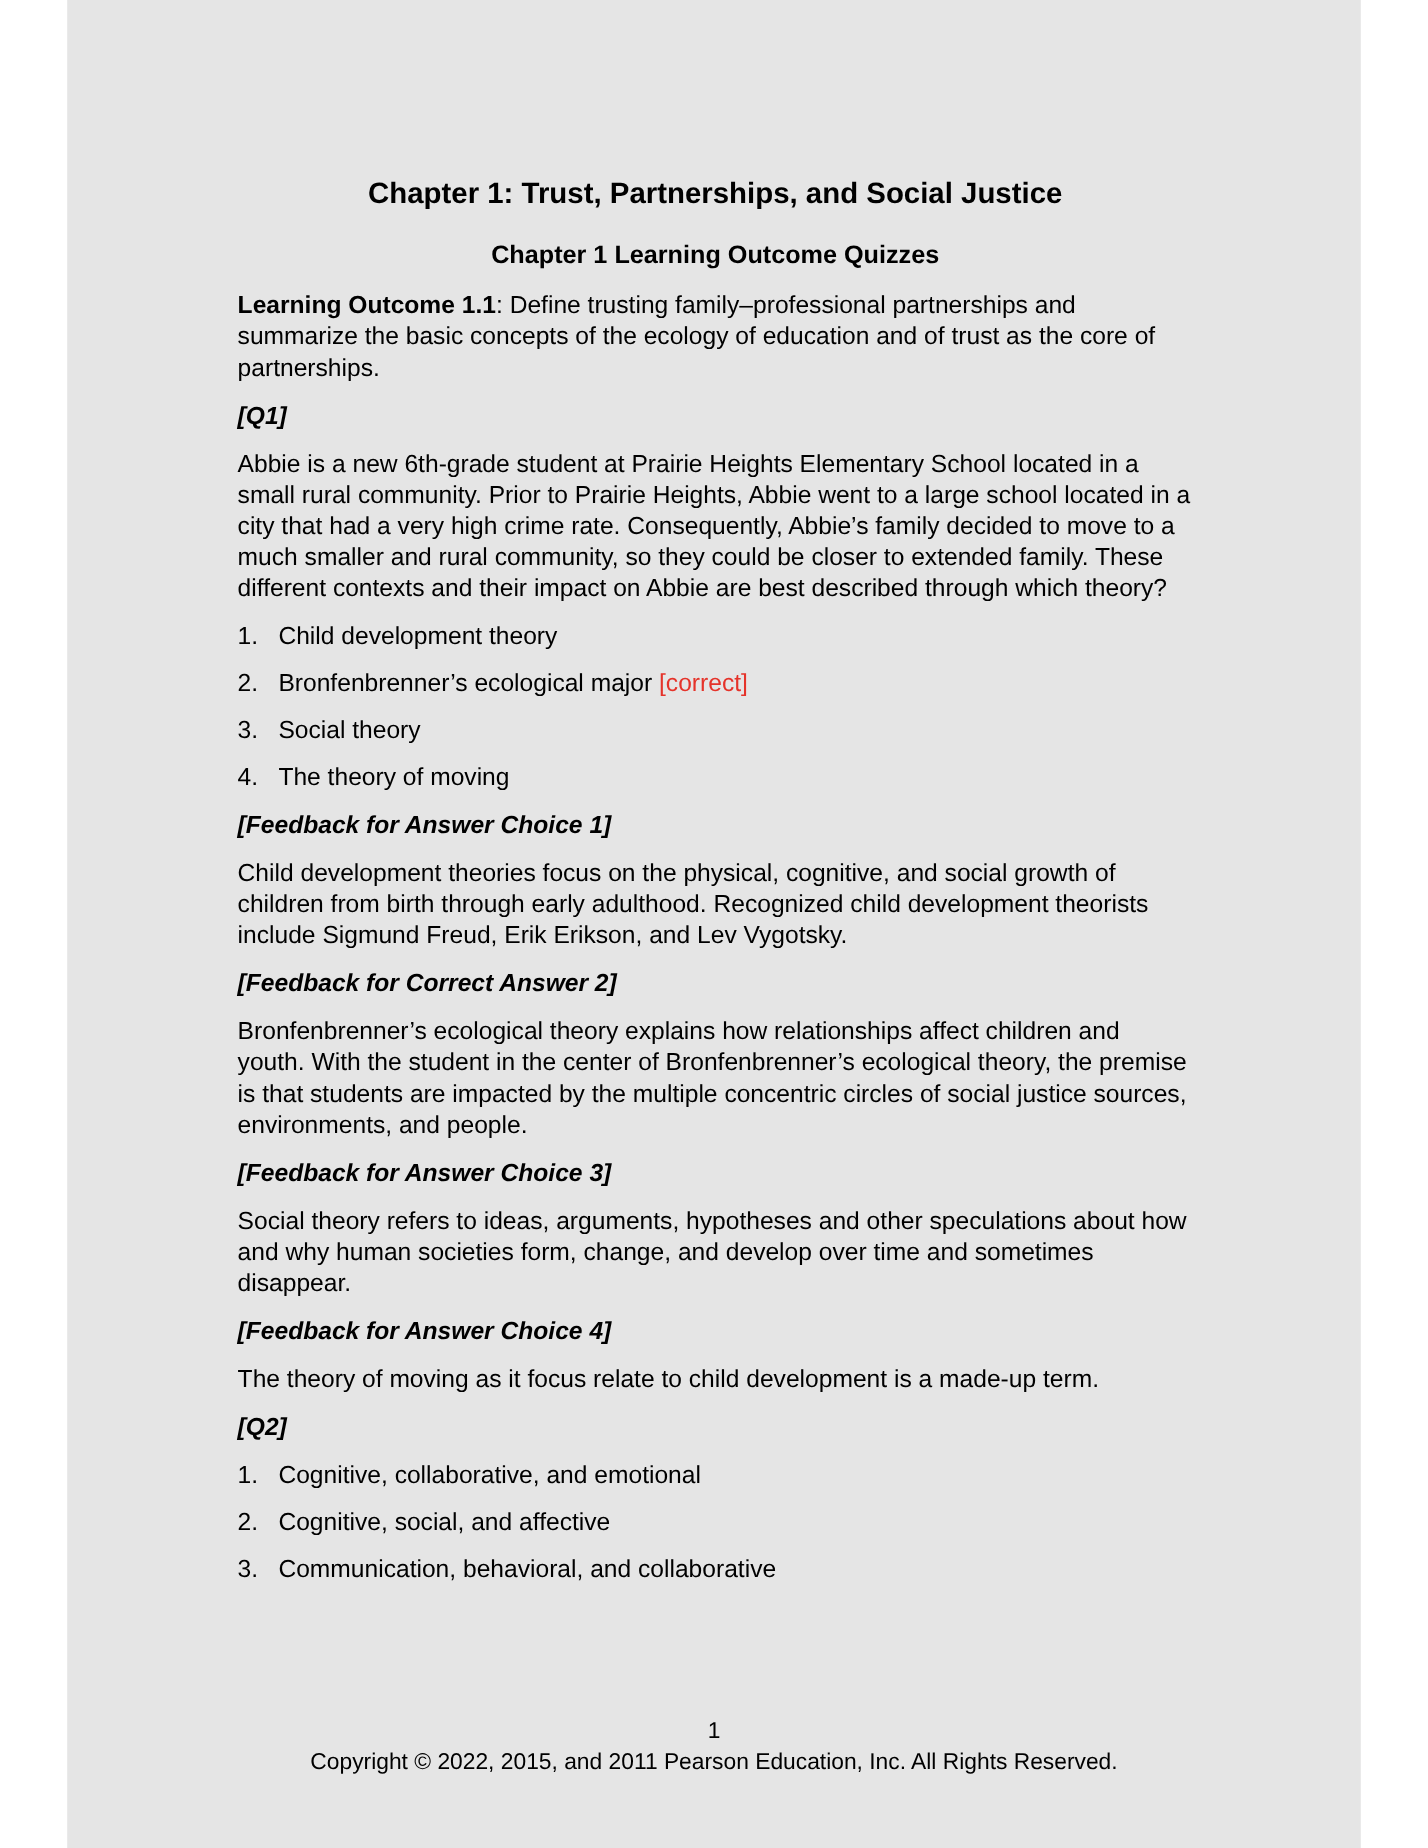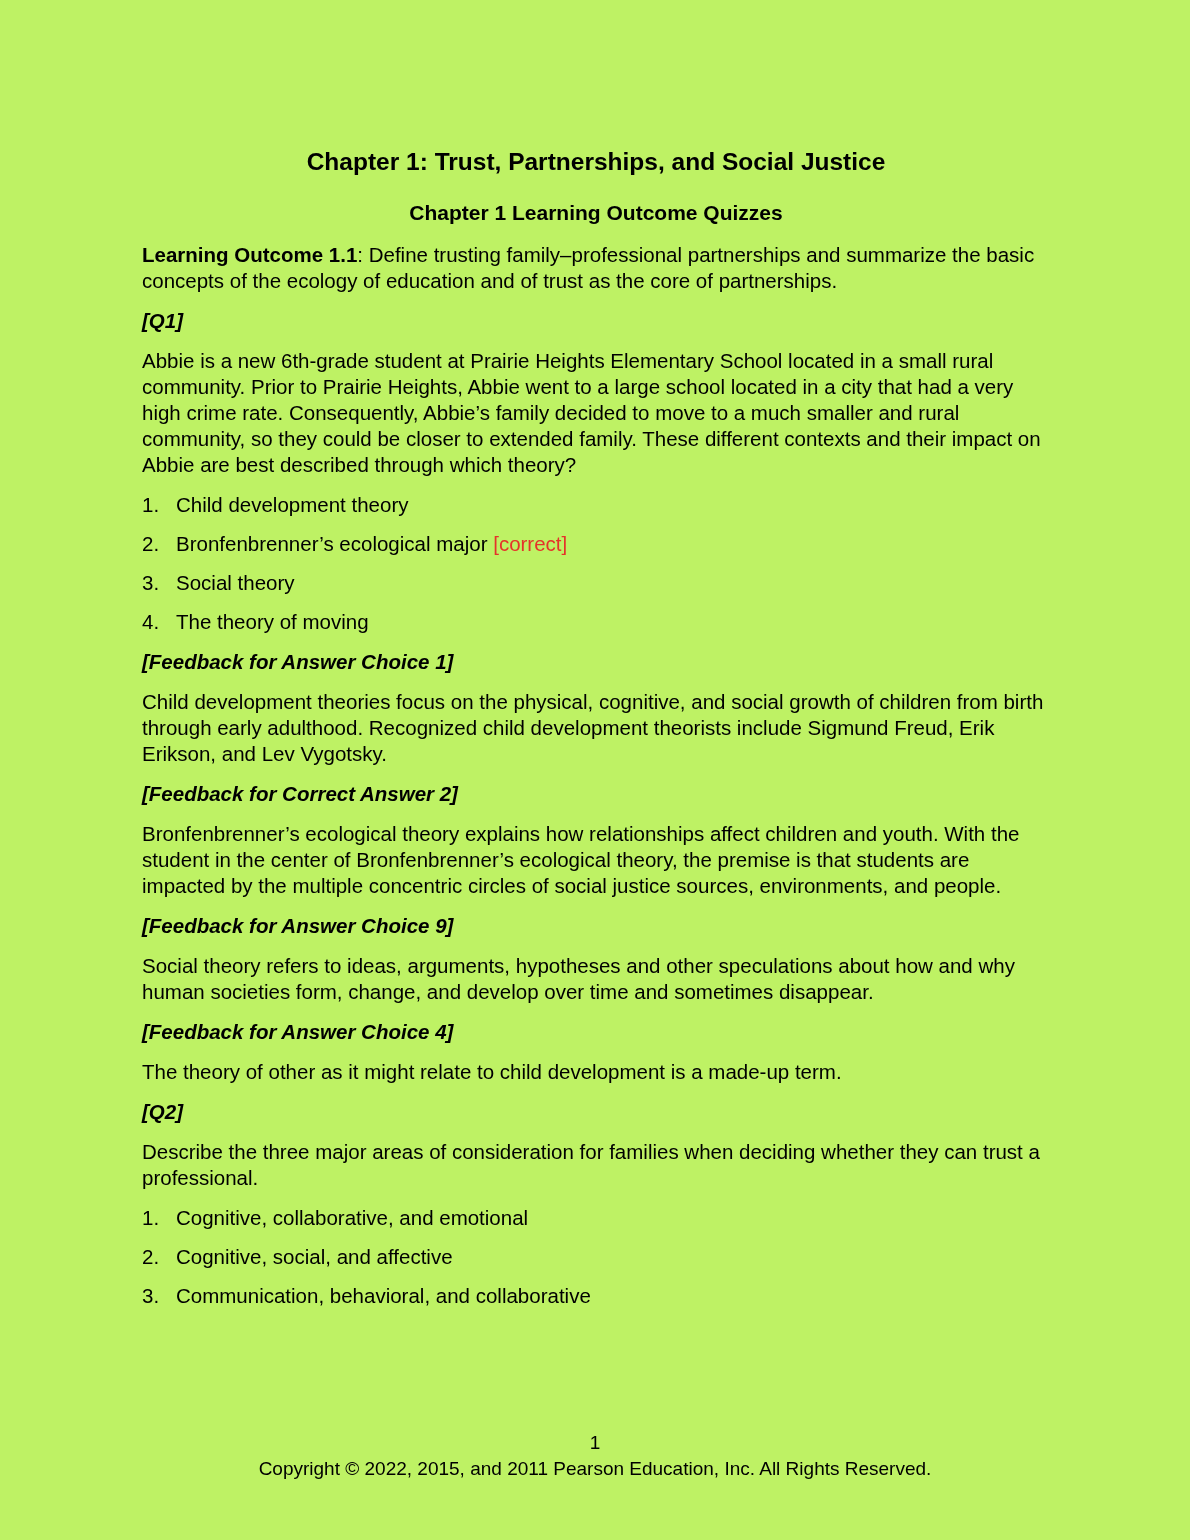--- a/index.html
+++ b/index.html
@@ -1,22 +1,22 @@
 <!DOCTYPE html>
 <html style="--correct-color: #e5332a;"><head>
 <meta charset="utf-8">
 <style>
   * { box-sizing: border-box; }
   html, body { margin: 0; padding: 0; background: #ffffff; }
   .page {
     position: relative;
-    width: 1190px;
+    width: 1078px;
     height: 1540px;
     margin: 0 auto;
-    background: #bef264;
+    background: #e5e5e5;
     color: #000000;
     font-family: "Liberation Sans", "DejaVu Sans", sans-serif;
     font-size: 20.5px;
     line-height: 26px;
     padding: 146px 140px 0 142px;
     overflow: hidden;
   }
   .doc-title {
     margin: 0 0 21px 0;
     font-size: 24.5px;
@@ -79,28 +79,27 @@
       <span class="option-text"><span>The theory of moving</span></span>
     </div>
   </div>
 
   <div class="block-heading">[Feedback for Answer Choice 1]</div>
   <p class="body-text">Child development theories focus on the physical, cognitive, and social growth of children from birth through early adulthood. Recognized child development theorists include Sigmund Freud, Erik Erikson, and Lev Vygotsky.</p>
 
   <div class="block-heading">[Feedback for Correct Answer 2]</div>
   <p class="body-text">Bronfenbrenner’s ecological theory explains how relationships affect children and youth. With the student in the center of Bronfenbrenner’s ecological theory, the premise is that students are impacted by the multiple concentric circles of social justice sources, environments, and people.</p>
 
-  <div class="block-heading">[Feedback for Answer Choice 9]</div>
+  <div class="block-heading">[Feedback for Answer Choice 3]</div>
   <p class="body-text">Social theory refers to ideas, arguments, hypotheses and other speculations about how and why human societies form, change, and develop over time and sometimes disappear.</p>
 
   <div class="block-heading">[Feedback for Answer Choice 4]</div>
-  <p class="body-text">The theory of other as it might relate to child development is a made-up term.</p>
+  <p class="body-text">The theory of moving as it focus relate to child development is a made-up term.</p>
 
   <div class="block-heading">[Q2]</div>
-  <p class="body-text">Describe the three major areas of consideration for families when deciding whether they can trust a professional.</p>
 
   <div class="options">
     <div class="option-row">
       <span class="option-num">1.</span>
       <span class="option-text"><span>Cognitive, collaborative, and emotional</span></span>
     </div>
     <div class="option-row">
       <span class="option-num">2.</span>
       <span class="option-text"><span>Cognitive, social, and affective</span></span>
     </div>

